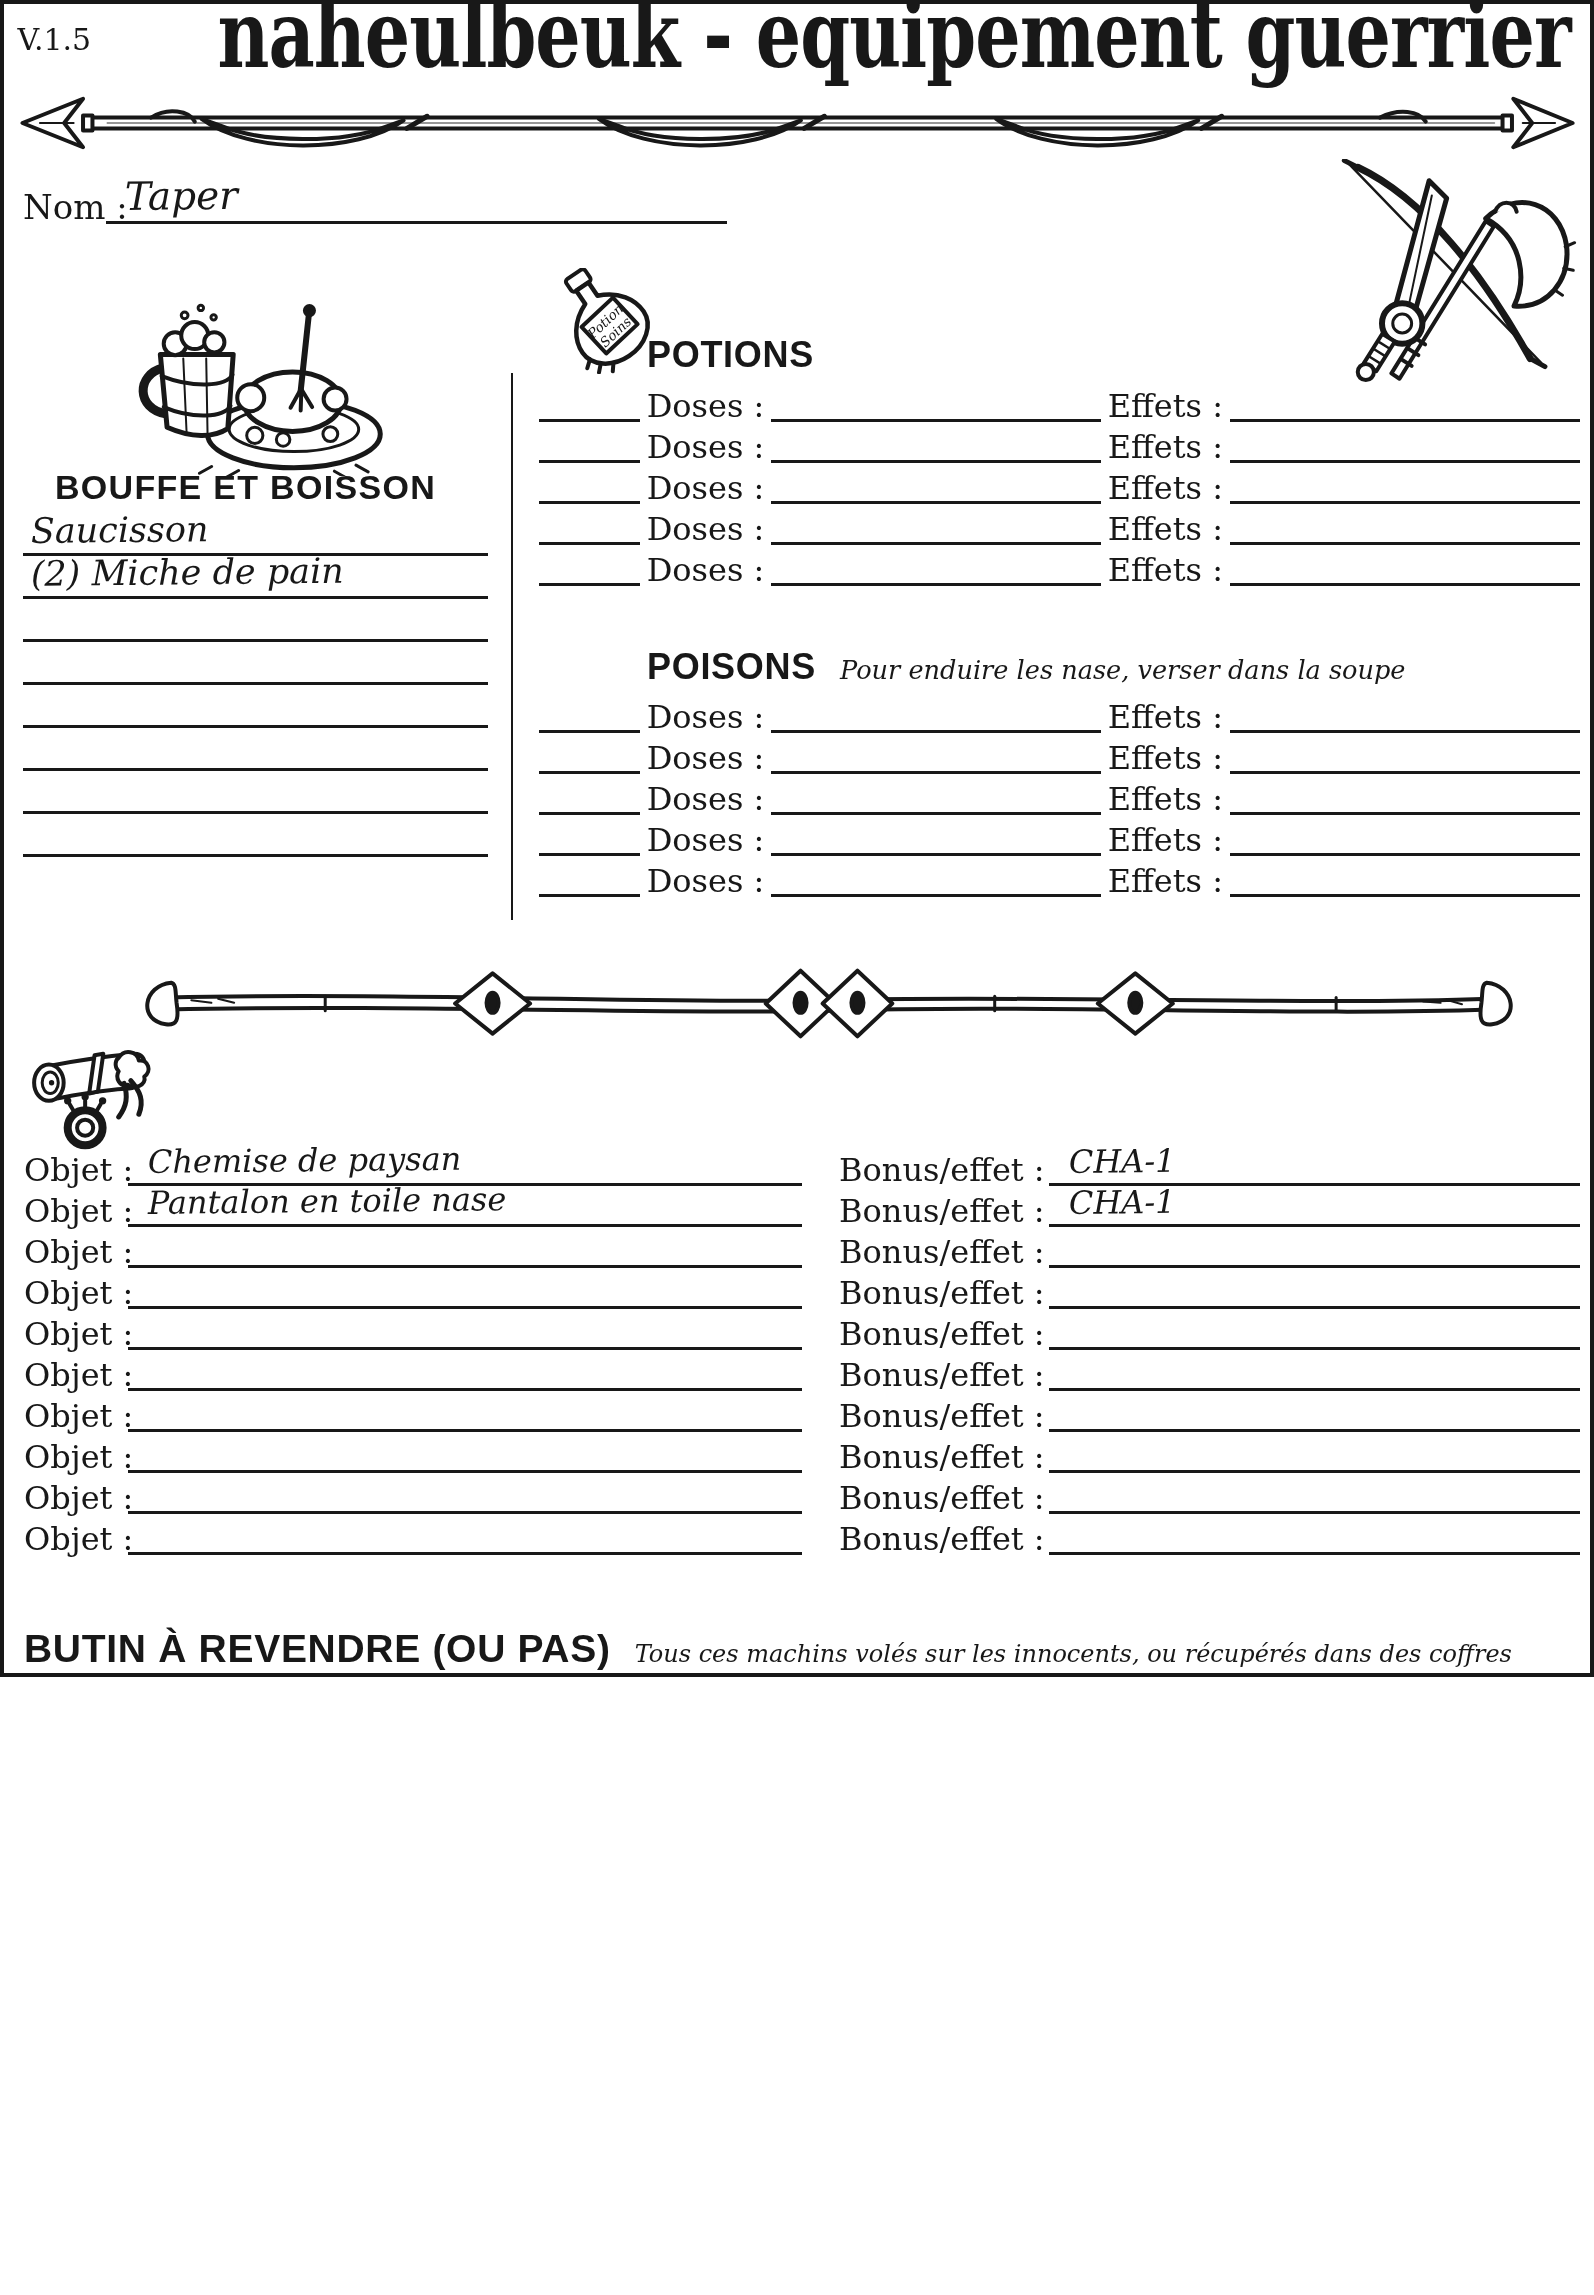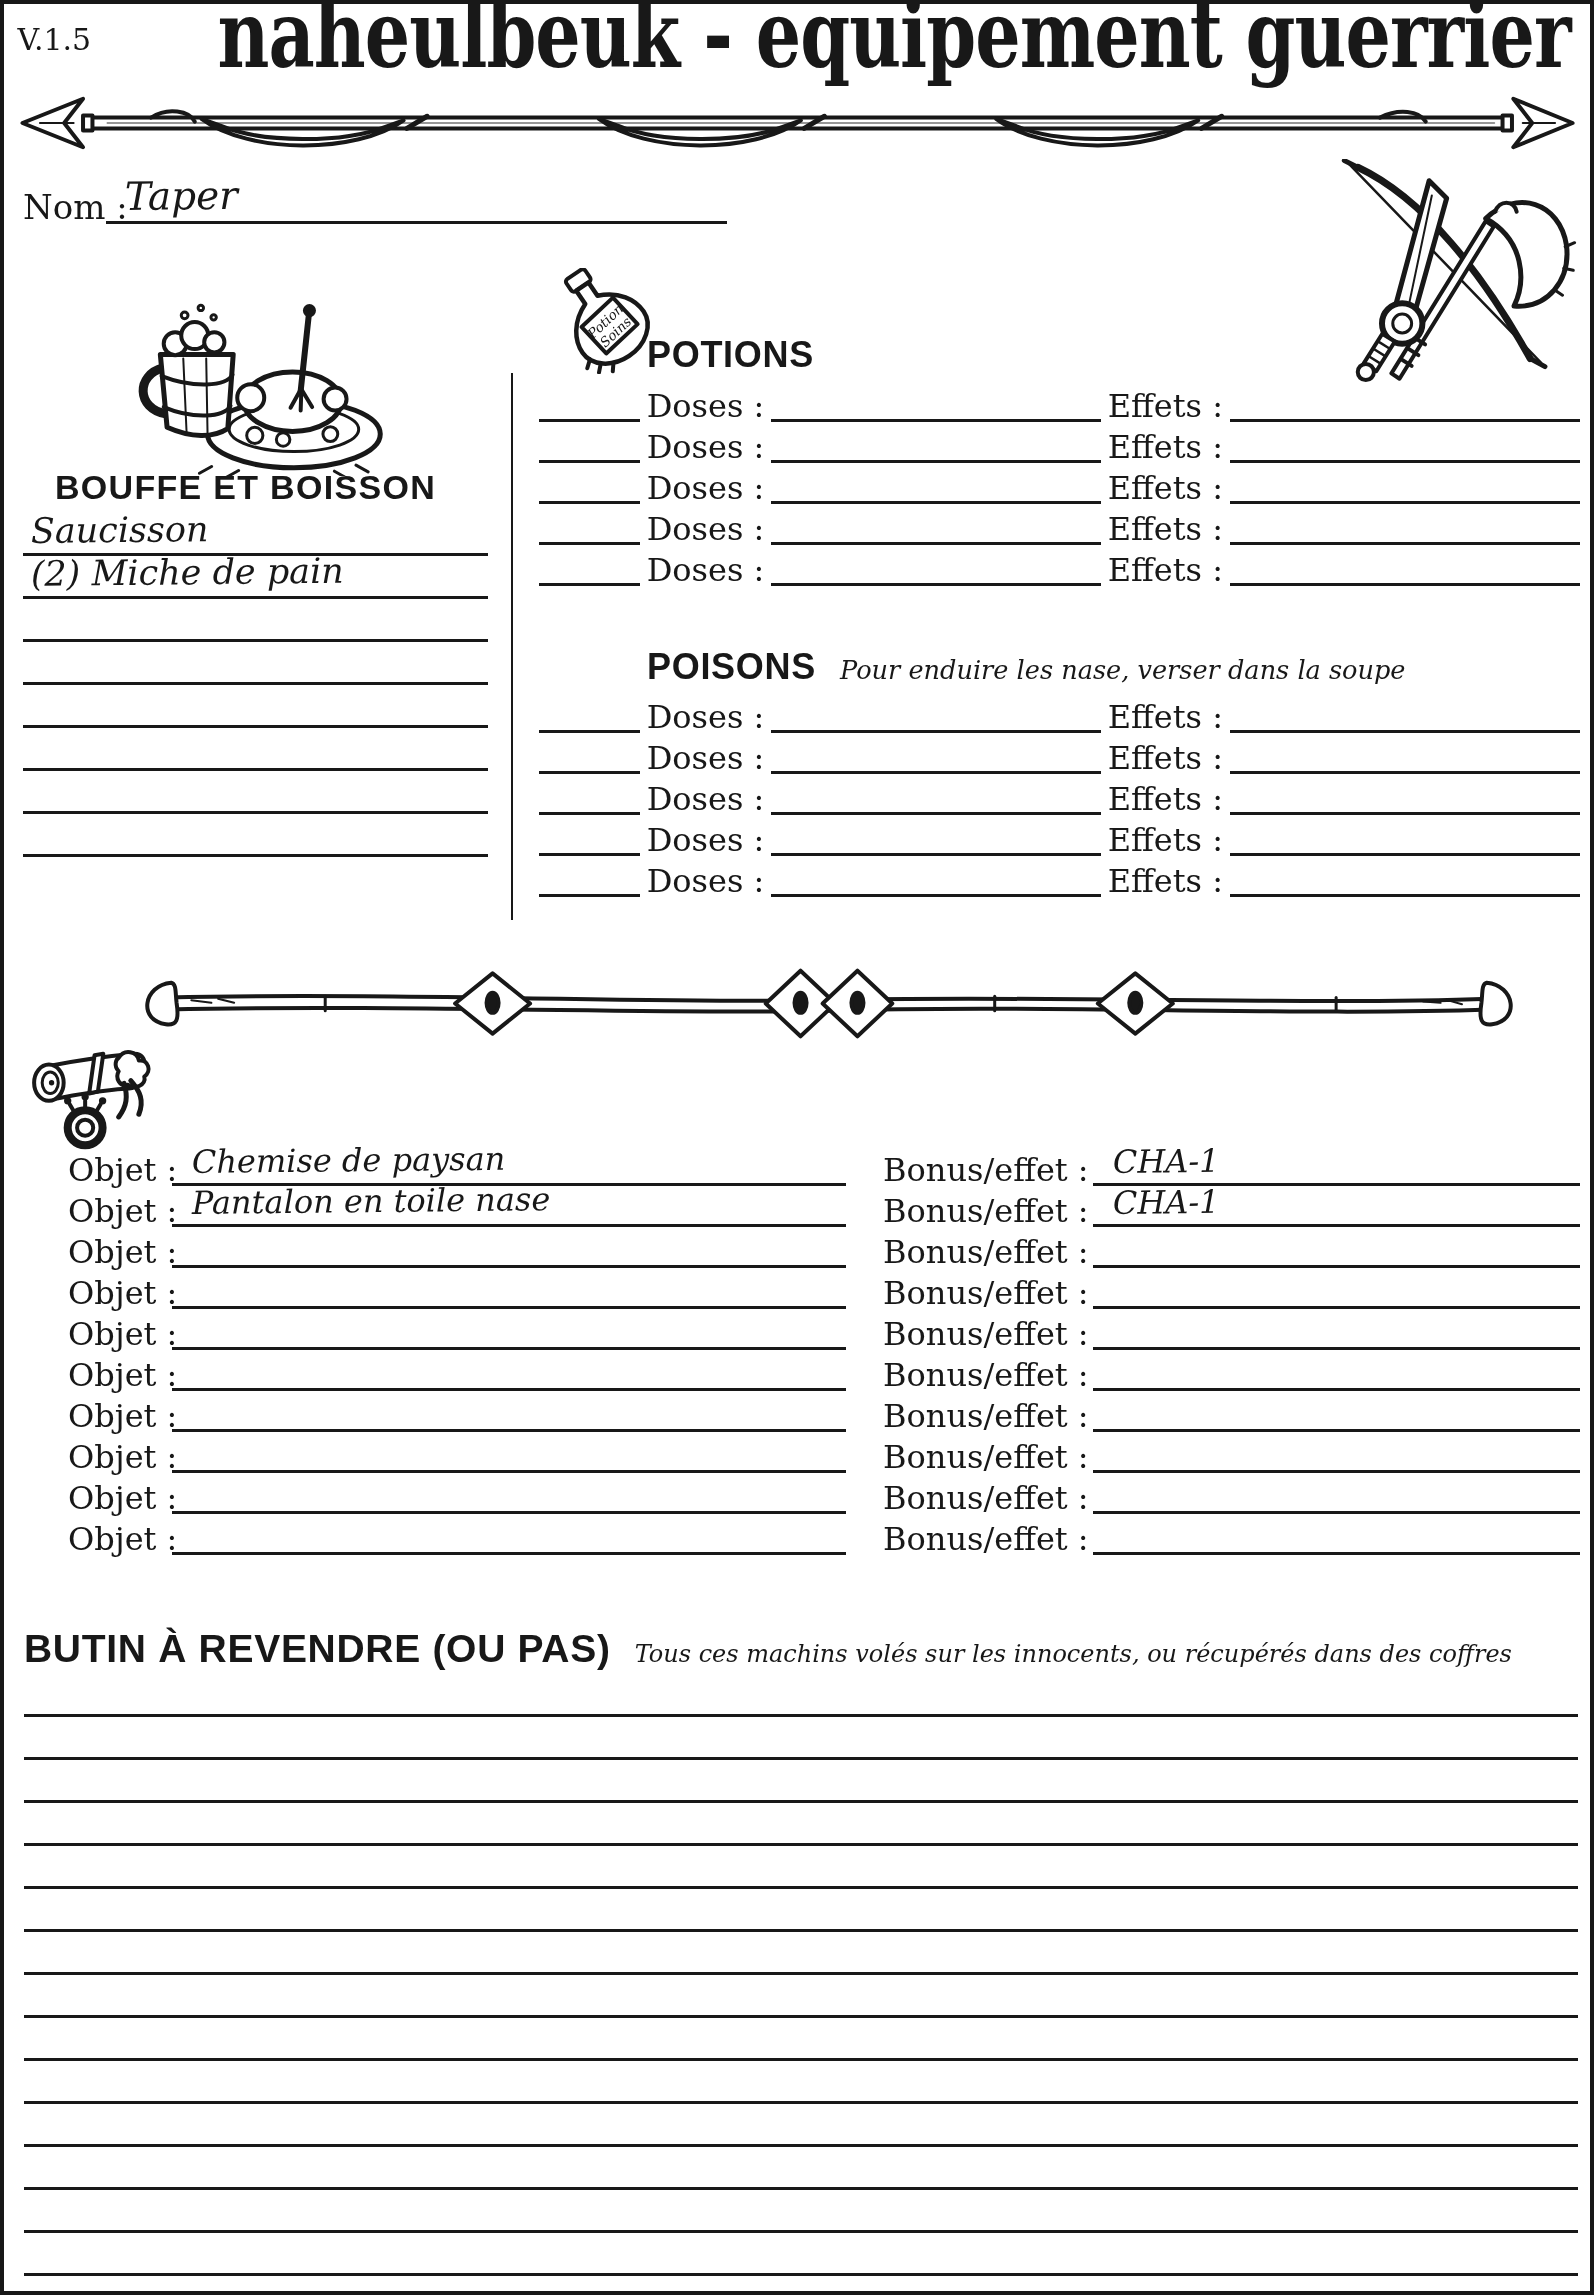--- a/index.html
+++ b/index.html
@@ -1,16 +1,16 @@
 <!DOCTYPE html>
 <html style="font-size:10.8px"><head>
 <meta charset="utf-8">
 <style>
   html,body{margin:0;padding:0;background:#fff;}
-  .page{position:relative;width:1594px;height:2295px;background:#fff;color:#181818;
+  .page{position:relative;width:1594px;height:1677px;background:#fff;color:#181818;
         border:4px solid #181818;box-sizing:border-box;overflow:hidden;
         font-family:"DejaVu Serif",serif;}
   .abs{position:absolute;}
   .version{left:13.5px;top:17.5px;font-size:30px;}
   .title-wrap{left:0;right:0;top:-17.5px;text-align:center;white-space:nowrap;}
   .title-inner{display:inline-block;font-size:94px;font-weight:bold;line-height:1;
                text-transform:lowercase;letter-spacing:-1.3px;
                transform:scaleX(.76);transform-origin:center top;}
   .sec-title{font-family:"Liberation Sans","DejaVu Sans",sans-serif;font-weight:800;
              font-size:36px;line-height:1;letter-spacing:0.7px;white-space:nowrap;}
@@ -32,21 +32,21 @@
   
   .dose-rows{left:535px;top:377px;width:1041px;}
   .dose-rows.poisons{top:688px;}
   .prow{display:flex;align-items:flex-end;height:41px;}
   .prow .lbl{margin:0 6.7px;}
   .b1{width:101px;}
   .b2{width:330px;}
   .b3{flex:1;}
   
   .objet-rows{left:20px;top:1141px;width:1556px;}
-  .orow{display:flex;align-items:flex-end;height:41px;margin-left:44px;}
+  .orow{display:flex;align-items:flex-end;height:41px;}
   .o-lbl{width:104px;}
   .o-line{width:674px;}
   .b-lbl{width:210px;margin-left:37px;}
   .b-line{flex:1;}
   .o-line .hand,.b-line .hand{position:absolute;left:20px;bottom:5.4px;font-size:32px;}
   
   .butin-lines{left:20px;top:1670px;width:1554px;}
   .butline{height:40px;border-bottom:3.4px solid #181818;}
   
   .vline{left:507px;top:369px;height:547px;width:0;border-left:2.7px solid #181818;}

